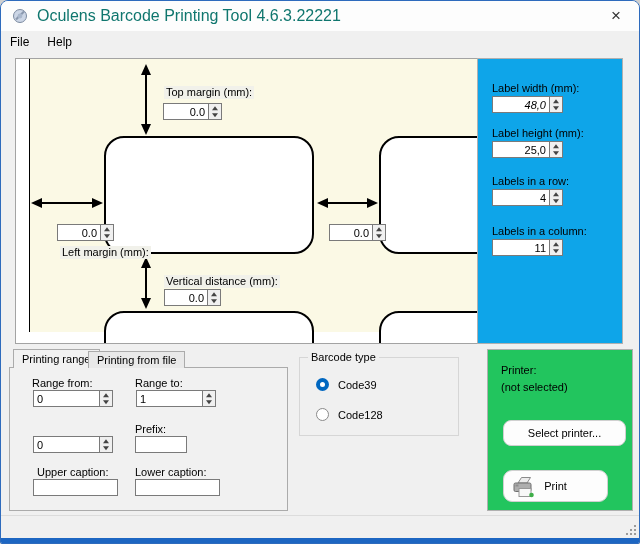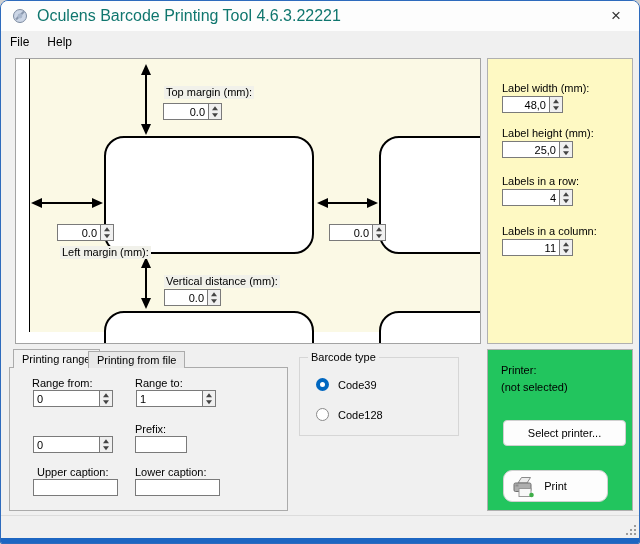--- a/index.html
+++ b/index.html
@@ -36,21 +36,21 @@
     content:""; position:absolute; left:50%; top:50%; transform:translate(-50%,-45%);
     border-left:3px solid transparent; border-right:3px solid transparent; border-bottom:4px solid #444;
   }
   .spin .sb.down::after {
     content:""; position:absolute; left:50%; top:50%; transform:translate(-50%,-45%);
     border-left:3px solid transparent; border-right:3px solid transparent; border-top:4px solid #444;
   }
   .txt { position:absolute; height:17px; border:1px solid #7a7a7a; background:#fff;
     font-family:"Liberation Sans","DejaVu Sans",sans-serif; font-size:11px; padding:0 3px; outline:none; }
   
-  .settings { position:absolute; left:486px; top:57px; width:146px; height:286px; border:1px solid #b0b0b0; background:#fef9c3; }
+  .settings { position:absolute; left:476px; top:57px; width:146px; height:286px; border:1px solid #b0b0b0; background:#0ea5e9; }
   .settings .fld-label { left:14px; }
   
   .tab { position:absolute; border:1px solid #ababab; border-bottom:none; display:flex; align-items:center; padding:0 8px; z-index:2; }
   .tab.active { left:12px; top:348px; height:19px; background:#f1f1f1; }
   .tab.inactive { left:87px; top:350px; height:17px; background:#e9e9e9; }
   .tabpage { position:absolute; left:8px; top:366px; width:279px; height:144px; border:1px solid #ababab; background:#f1f1f1; z-index:1; }
   
   .group { position:absolute; left:298px; top:356px; width:160px; height:79px; border:1px solid #d6d6d6; }
   .group-label { position:absolute; top:-7px; left:8px; background:#f0f0f0; padding:0 3px; }
   .radio-row { position:absolute; display:flex; align-items:center; gap:9px; }
@@ -149,21 +149,21 @@
       <div class="btns">
         <div class="sb up"></div>
         <div class="sb down"></div>
       </div>
     </div>
   </div>
 
   <div class="settings">
     <span class="fld-label" style="top:23px;">Label width (mm):</span>
     <div class="spin" style="left:14px;top:37px;">
-      <input class="right" style="width: 48px;" value="48,0">
+      <input class="right" style="width: 58px; font-style: italic;" value="48,0">
       <div class="btns">
         <div class="sb up"></div>
         <div class="sb down"></div>
       </div>
     </div>
 
     <span class="fld-label" style="top:68px;">Label height (mm):</span>
     <div class="spin" style="left:14px;top:82px;">
       <input class="right" style="width: 58px;" value="25,0">
       <div class="btns">
@@ -243,21 +243,21 @@
     </label>
     <label class="radio-row" style="left:16px;top:50px;justify-content:flex-end;">
       <span class="radio"></span>
       <span>Code128</span>
     </label>
   </div>
 
   <div class="printerpanel">
     <span class="fld-label" style="left:13px;top:14px;">Printer:</span>
     <span class="fld-label" style="left:13px;top:31px;">(not selected)</span>
-    <div class="btn" style="left:15px;top:70px;width:123px;height:26px;">
+    <div class="btn" style="left:15px;top:70px;width:123px;height:26px;border-radius:8px;">
       <span>Select printer...</span>
     </div>
     <div class="btn" style="left:15px;top:120px;width:105px;height:32px;border-radius:9px;">
       <span class="btn-icon">
         <svg width="26" height="24" viewBox="0 0 26 24">
           <path d="M7 8 L10.5 2.5 L19.5 2.5 L16 8 Z" fill="#ececec" stroke="#8a8a8a"></path>
           <rect x="3" y="8" width="17" height="8.5" rx="1.5" fill="#aeaeae" stroke="#6f6f6f"></rect>
           <rect x="4.5" y="9.5" width="3" height="2" fill="#8d8d8d"></rect>
           <rect x="8" y="13.5" width="12" height="8" fill="#f8f8f8" stroke="#979797"></rect>
           <circle cx="20.5" cy="20" r="2.3" fill="#3fae49"></circle>

